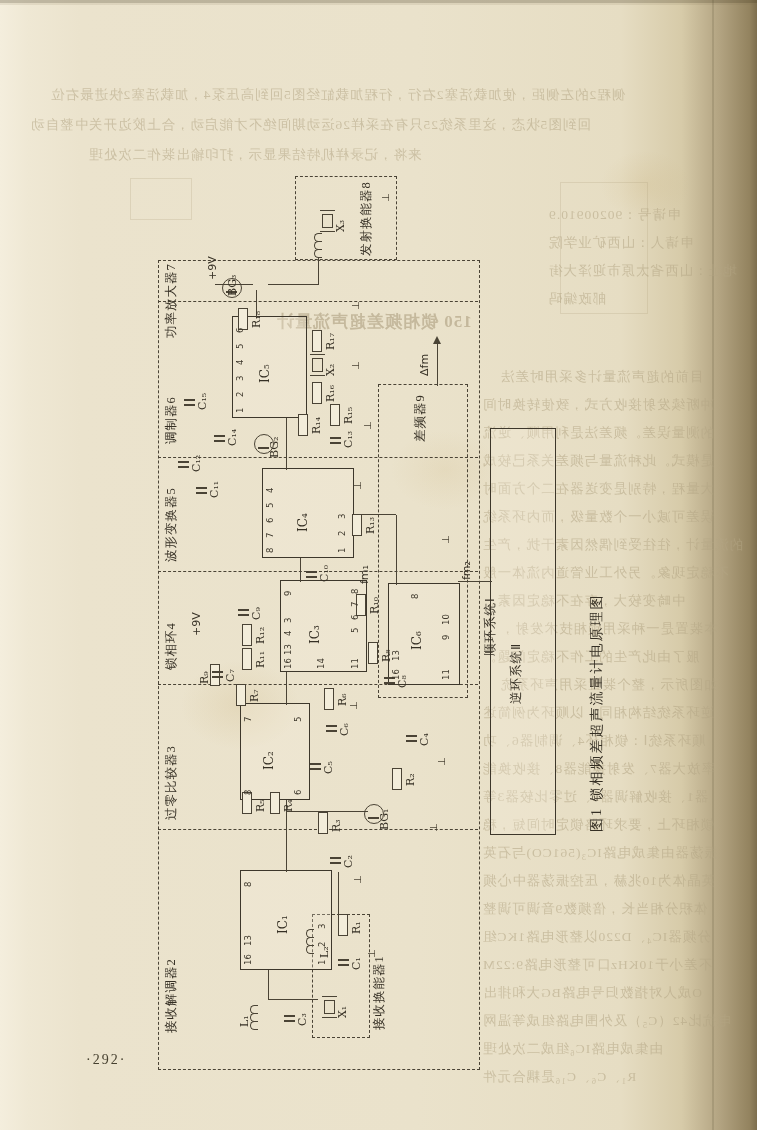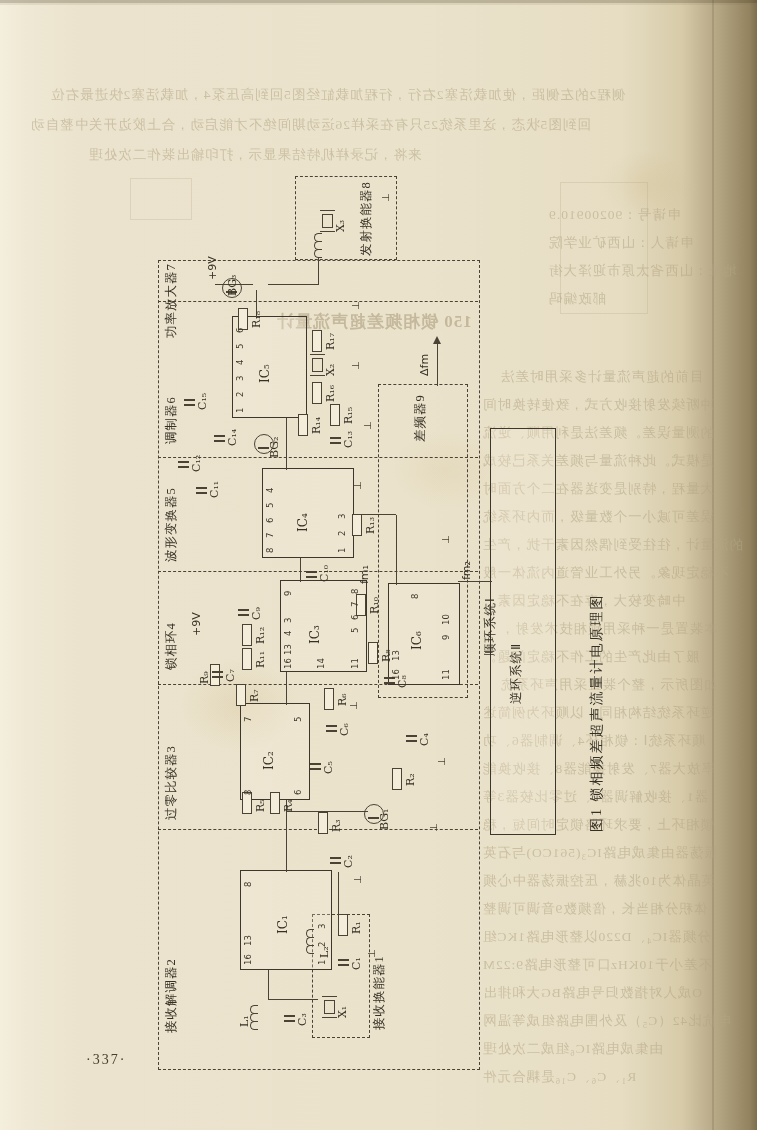--- a/index.html
+++ b/index.html
@@ -301,14 +301,14 @@
         <span class="pin" style="left: 797px; top: 235px;">6</span>
         <span class="pin" style="left: 450px; top: 391px;">16</span>
         <span class="pin" style="left: 469px; top: 391px;">13</span>
         <span class="pin" style="left: 531px; top: 410px;">8</span>
         <span class="pin" style="left: 450px; top: 441px;">11</span>
         <span class="pin" style="left: 490px; top: 441px;">9</span>
         <span class="pin" style="left: 505px; top: 441px;">10</span>
       </div>
   </div>
 
-  <div id="page-number">·337·</div>
+  <div id="page-number">·292·</div>
 </div>
 
 </body></html>

